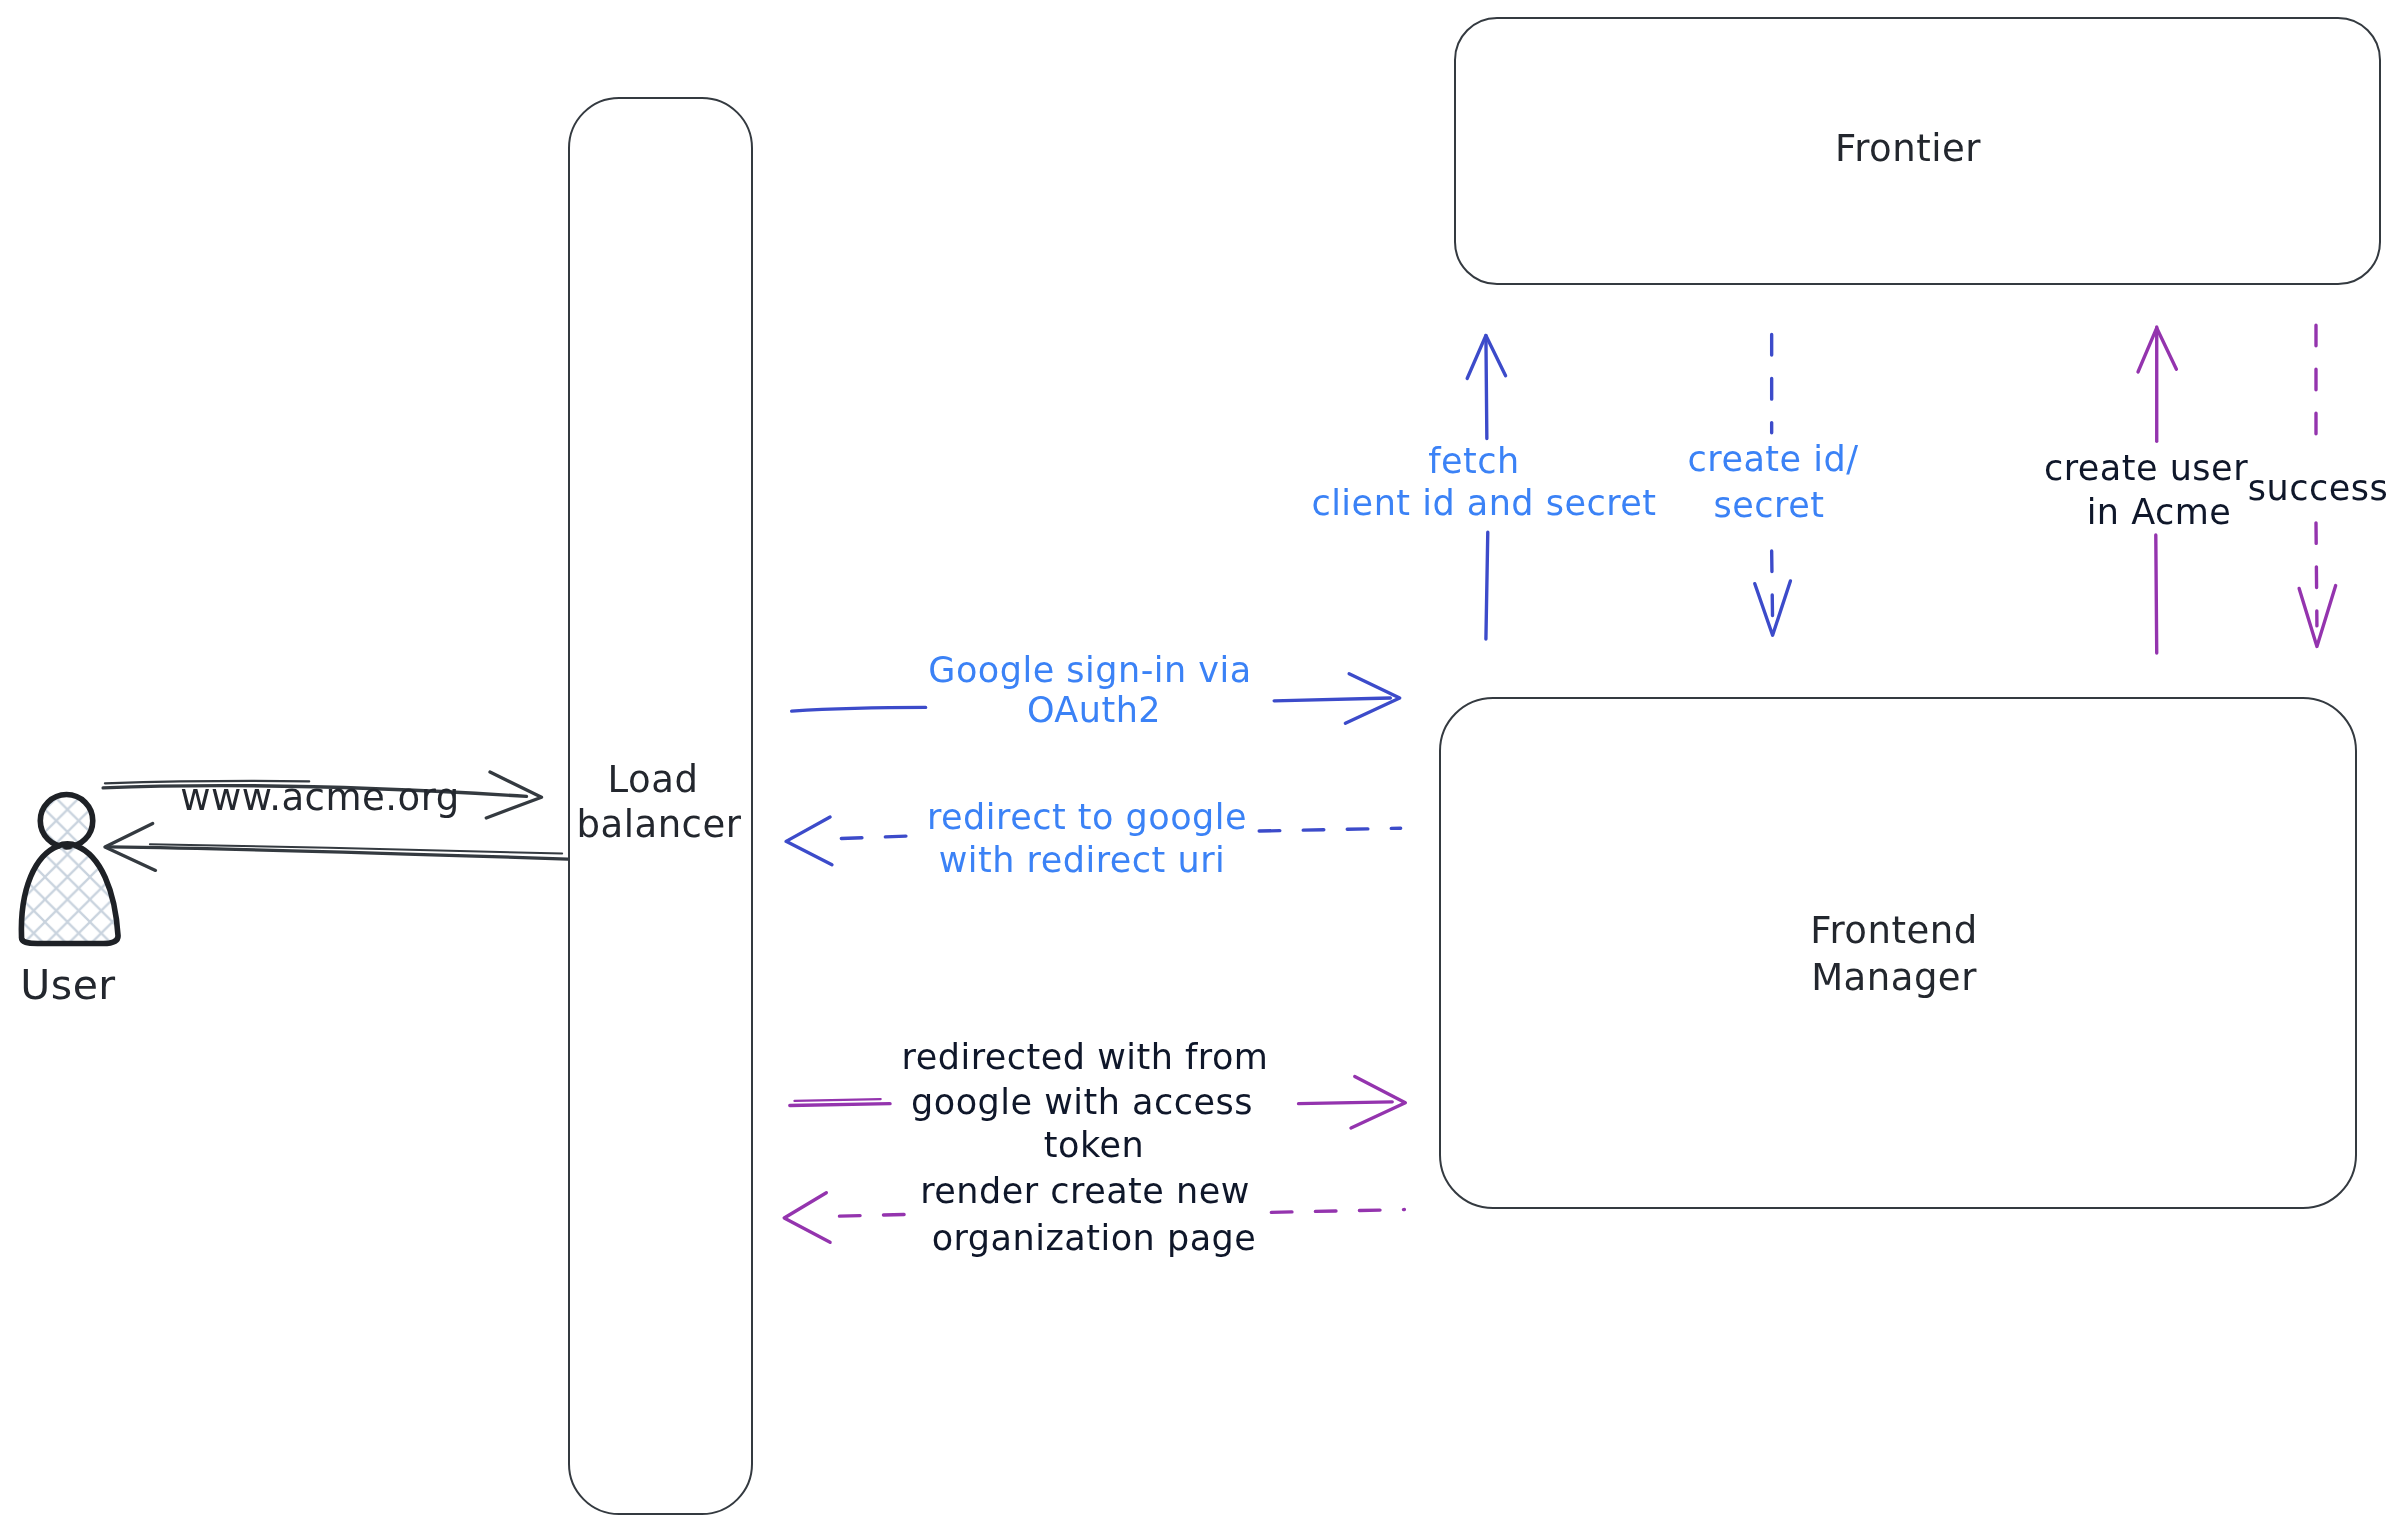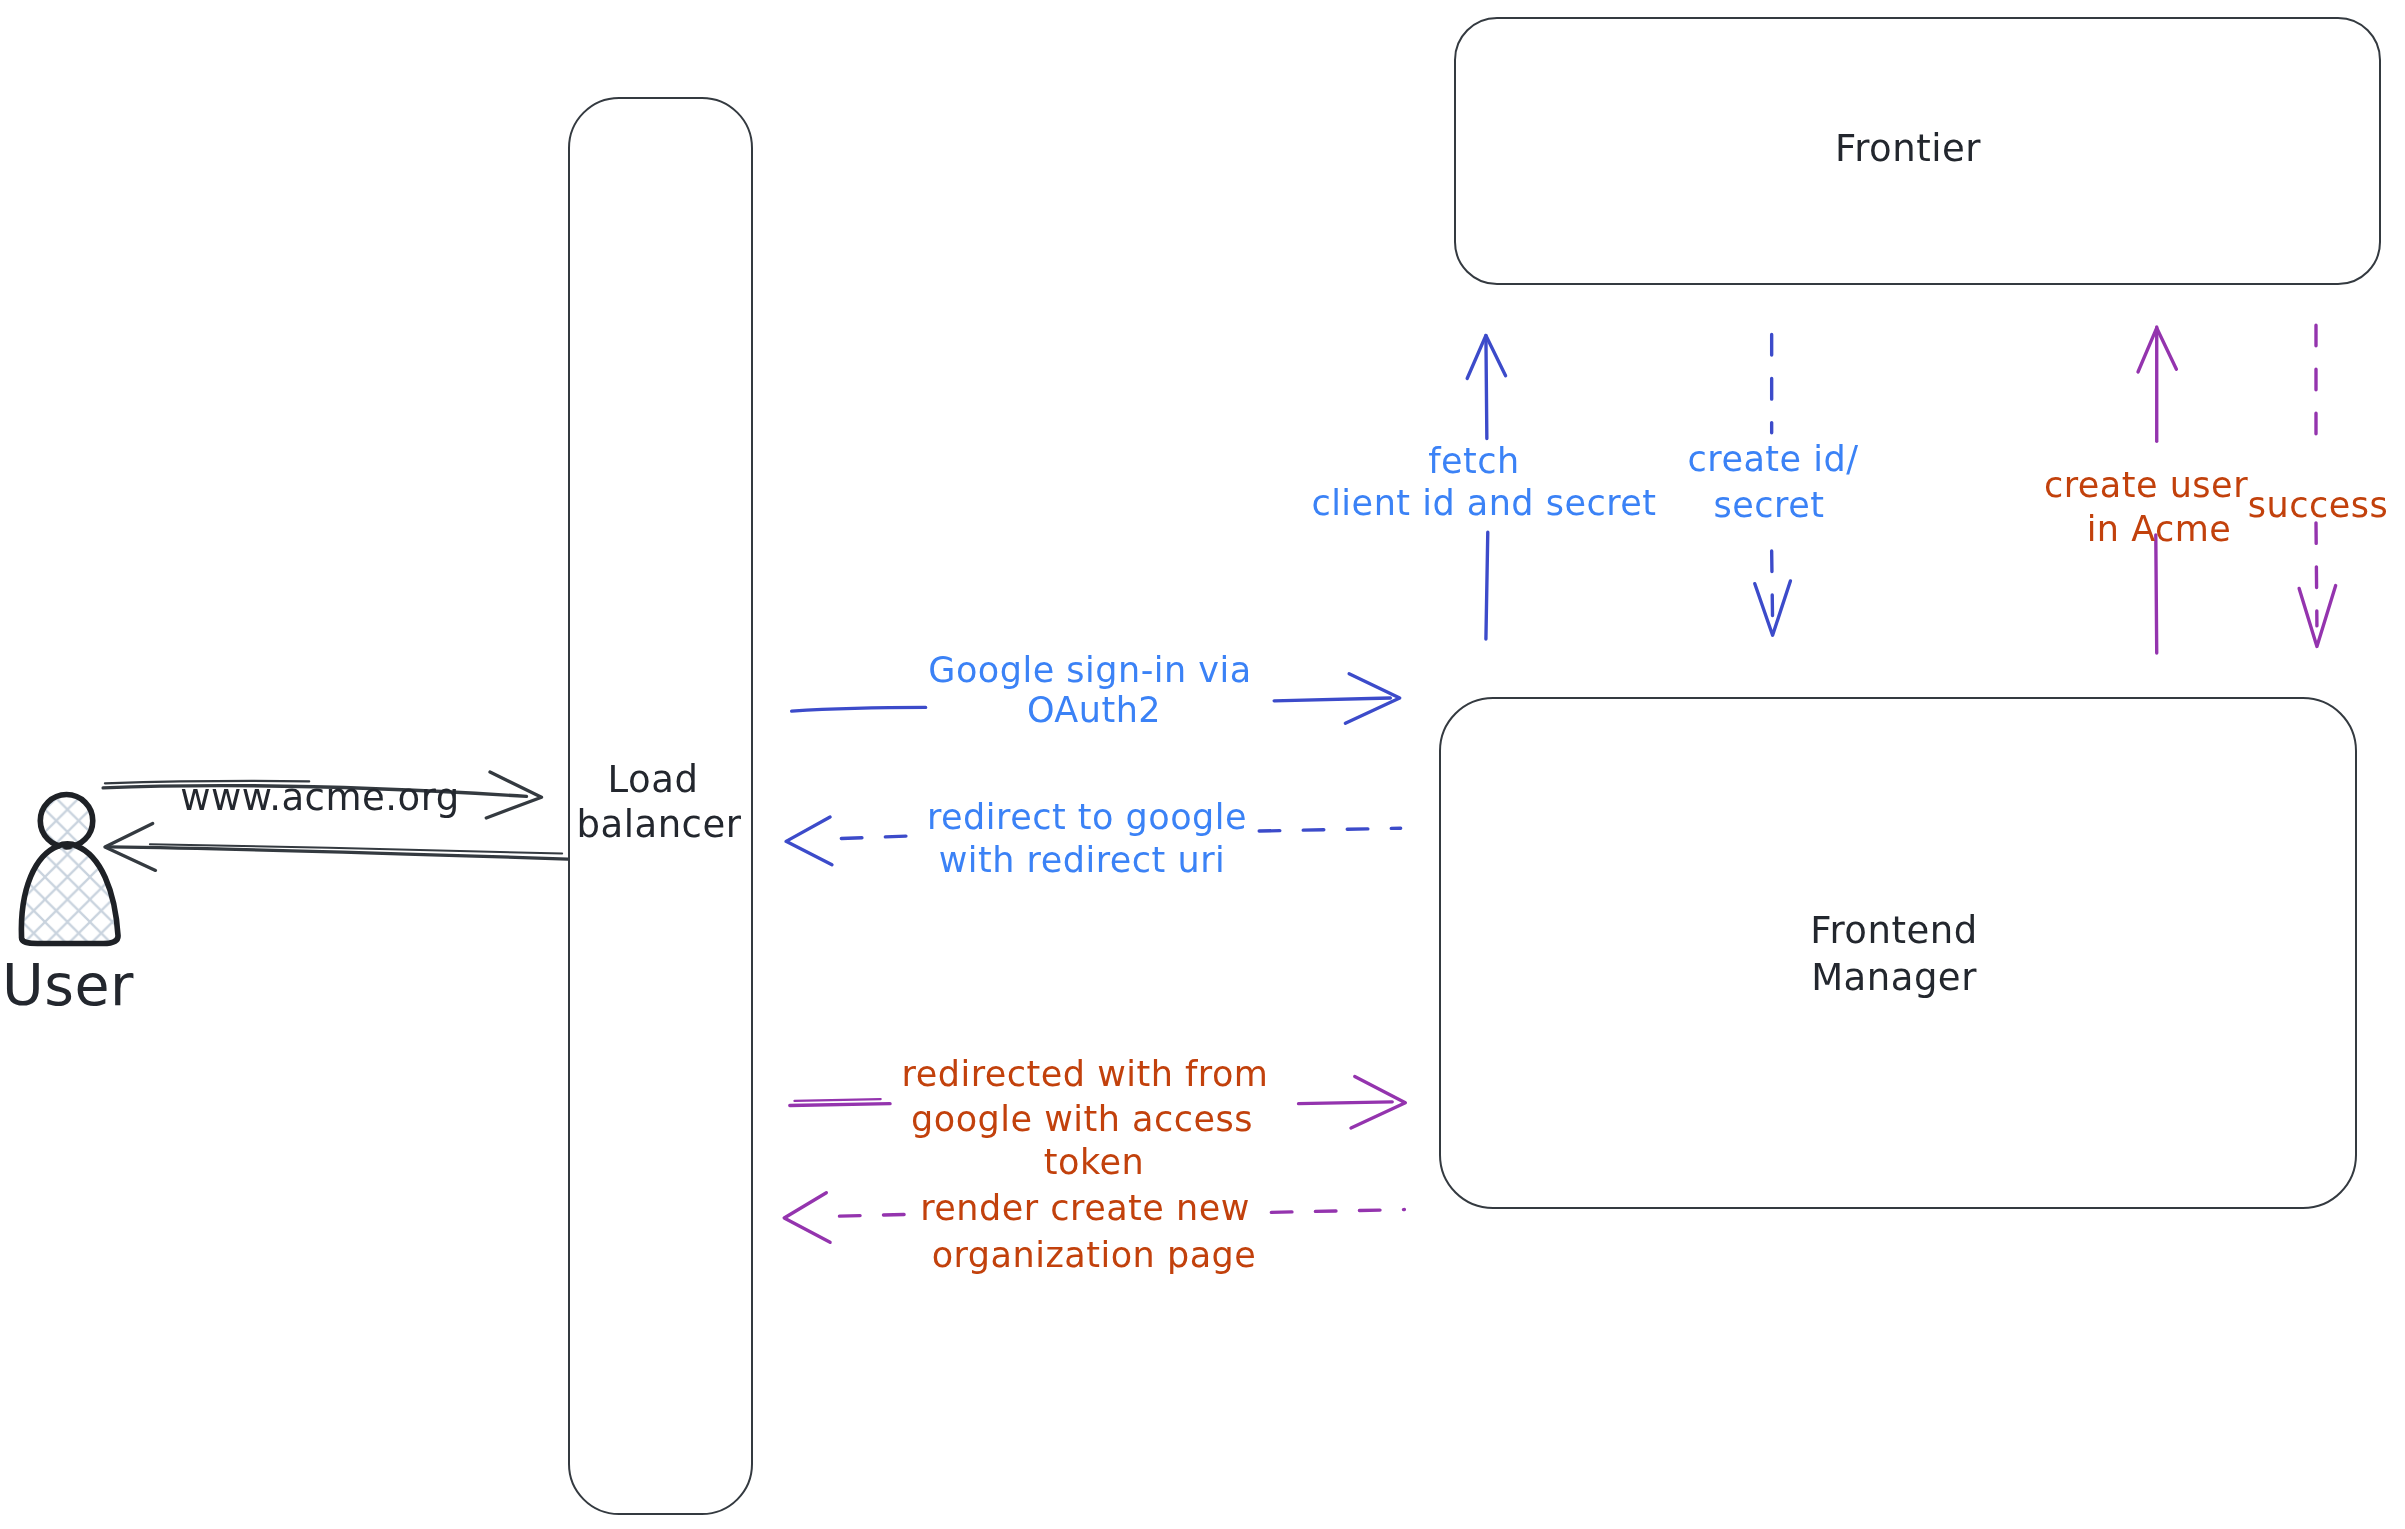--- a/index.html
+++ b/index.html
@@ -9,25 +9,25 @@
   }
   .layer{position:absolute;left:0;top:0;}
   .box{position:absolute;border:2.8px solid #343a40;background:transparent;}
   .box.frontier{left:1454px;top:17px;width:923px;height:264px;border-radius:43px;}
   .box.fm{left:1439px;top:697px;width:914px;height:508px;border-radius:54px;}
   .box.lb{left:568px;top:97px;width:181px;height:1414px;border-radius:51px;}
   .lbl{
     position:absolute;transform:translate(-50%,-50%);white-space:nowrap;
     color:#23272e;letter-spacing:0.5px;line-height:1;
   }
-  .s46{font-size:57px;}
+  .s46{font-size:41px;}
   .s40{font-size:37px;}
   .s37{font-size:35px;}
   .blue{color:#3b82f6;}
-  .purple{color:#c2410c;margin-top:17px;}
+  .purple{color:#0f172a;}
 </style>
 </head>
 <body>
 
 <div class="canvas">
 
   <svg class="layer" width="2405" height="1530" viewBox="0 0 2567 1633">
     <defs>
       <pattern id="hatch" width="24" height="24" patternUnits="userSpaceOnUse">
         <path d="M0 24 L24 0" stroke="#c9d3de" stroke-width="2.4" fill="none"></path>

